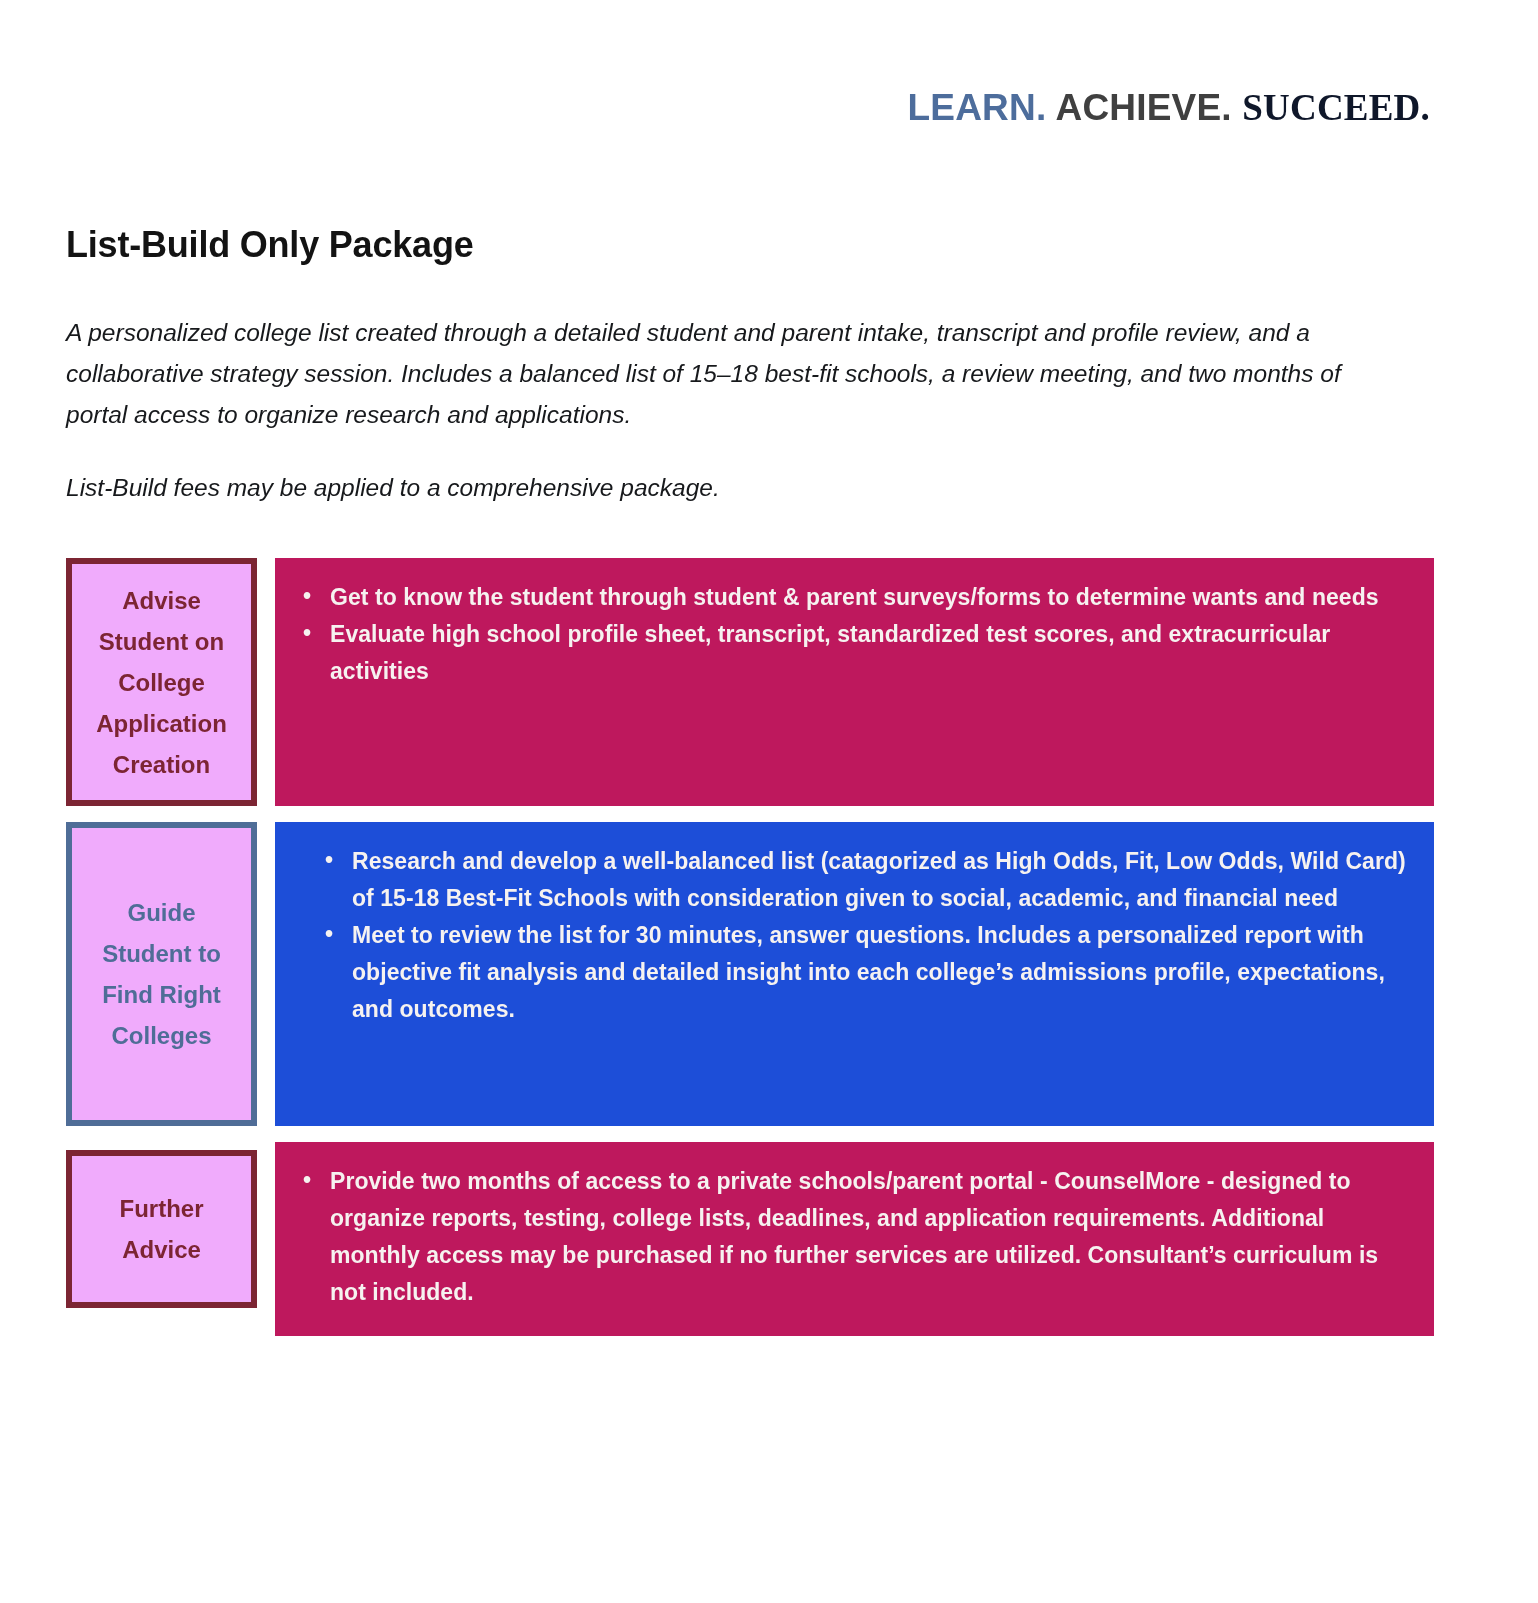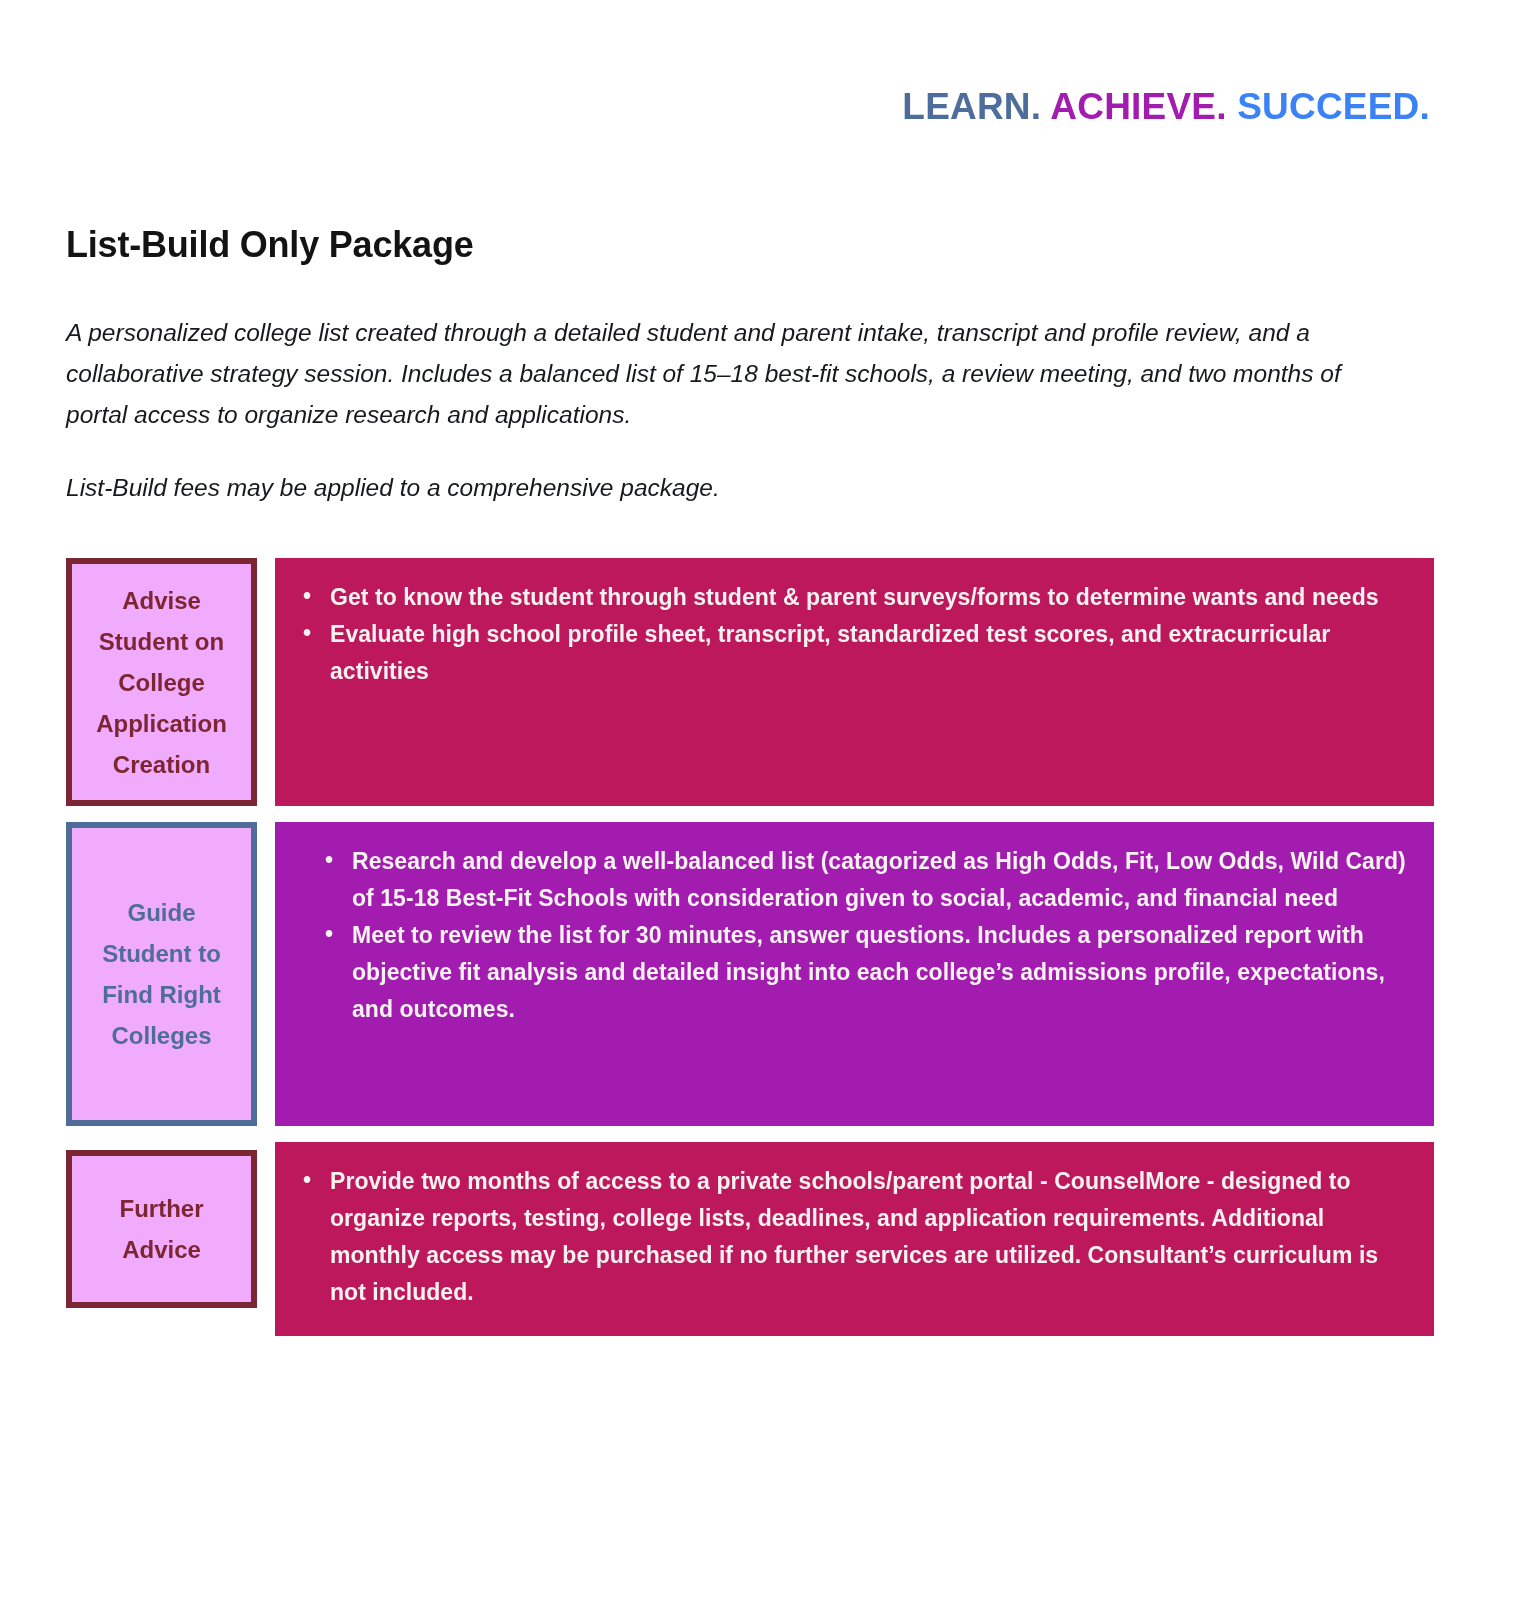--- a/index.html
+++ b/index.html
@@ -22,22 +22,22 @@
     position: absolute;
     top: 86px;
     right: 108px;
     font-size: 37px;
     font-weight: 600;
     letter-spacing: 0.2px;
     white-space: nowrap;
   }
   .tagline span { display: inline; }
   .tw-learn   { color: #4d6d9c; }
-  .tw-achieve { color: #a21caf; margin-top: 29px; }
-  .tw-succeed { color: #3b82f6; }
+  .tw-achieve { color: #404040; margin-top: 29px; }
+  .tw-succeed { color: #0f172a; font-family: Liberation Serif, serif; }
 
   
   .page-title {
     position: absolute;
     top: 224px;
     left: 66px;
     font-size: 36px;
     font-weight: 700;
     letter-spacing: -0.2px;
     color: #131313;
@@ -94,21 +94,21 @@
     white-space: pre-line;
   }
   .label-box.blue .label-text { color: #4f6d97; }
 
   .panel {
     flex: 1 1 auto;
     margin-left: 18px;
     background: #be185d;
     padding: 21px 22px 21px 22px;
   }
-  .panel.blue { background: #a21caf; padding-left: 44px; }
+  .panel.blue { background: #1d4ed8; padding-left: 44px; }
 
   .panel ul { list-style: none; }
   .panel li {
     position: relative;
     padding-left: 33px;
     font-size: 23px;
     line-height: 37px;
     font-weight: 700;
     color: #f6f2f0;
     letter-spacing: 0.05px;

